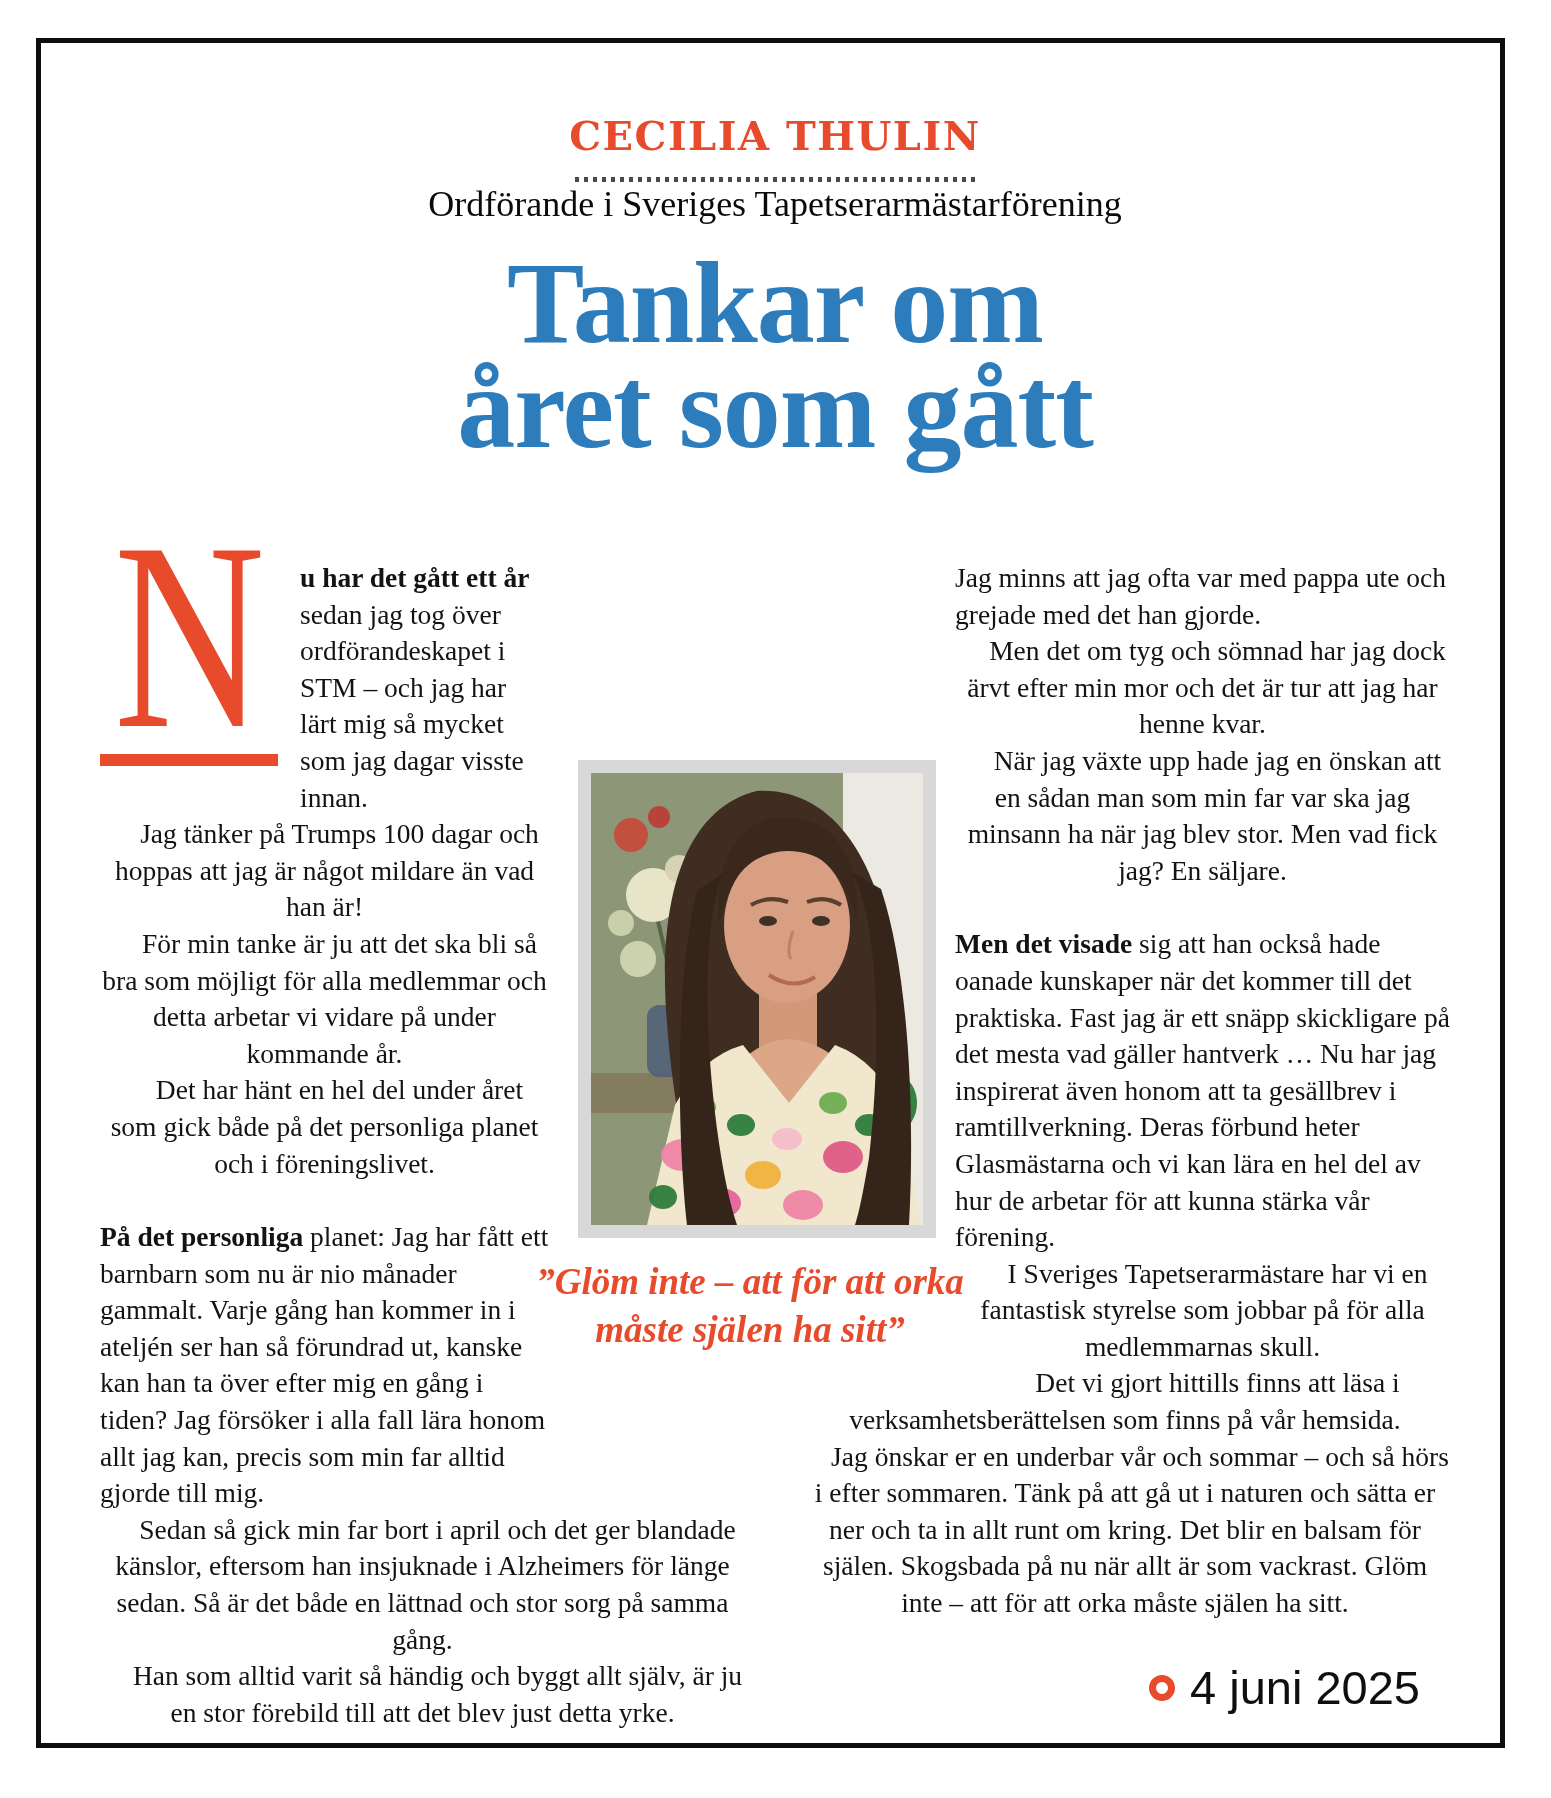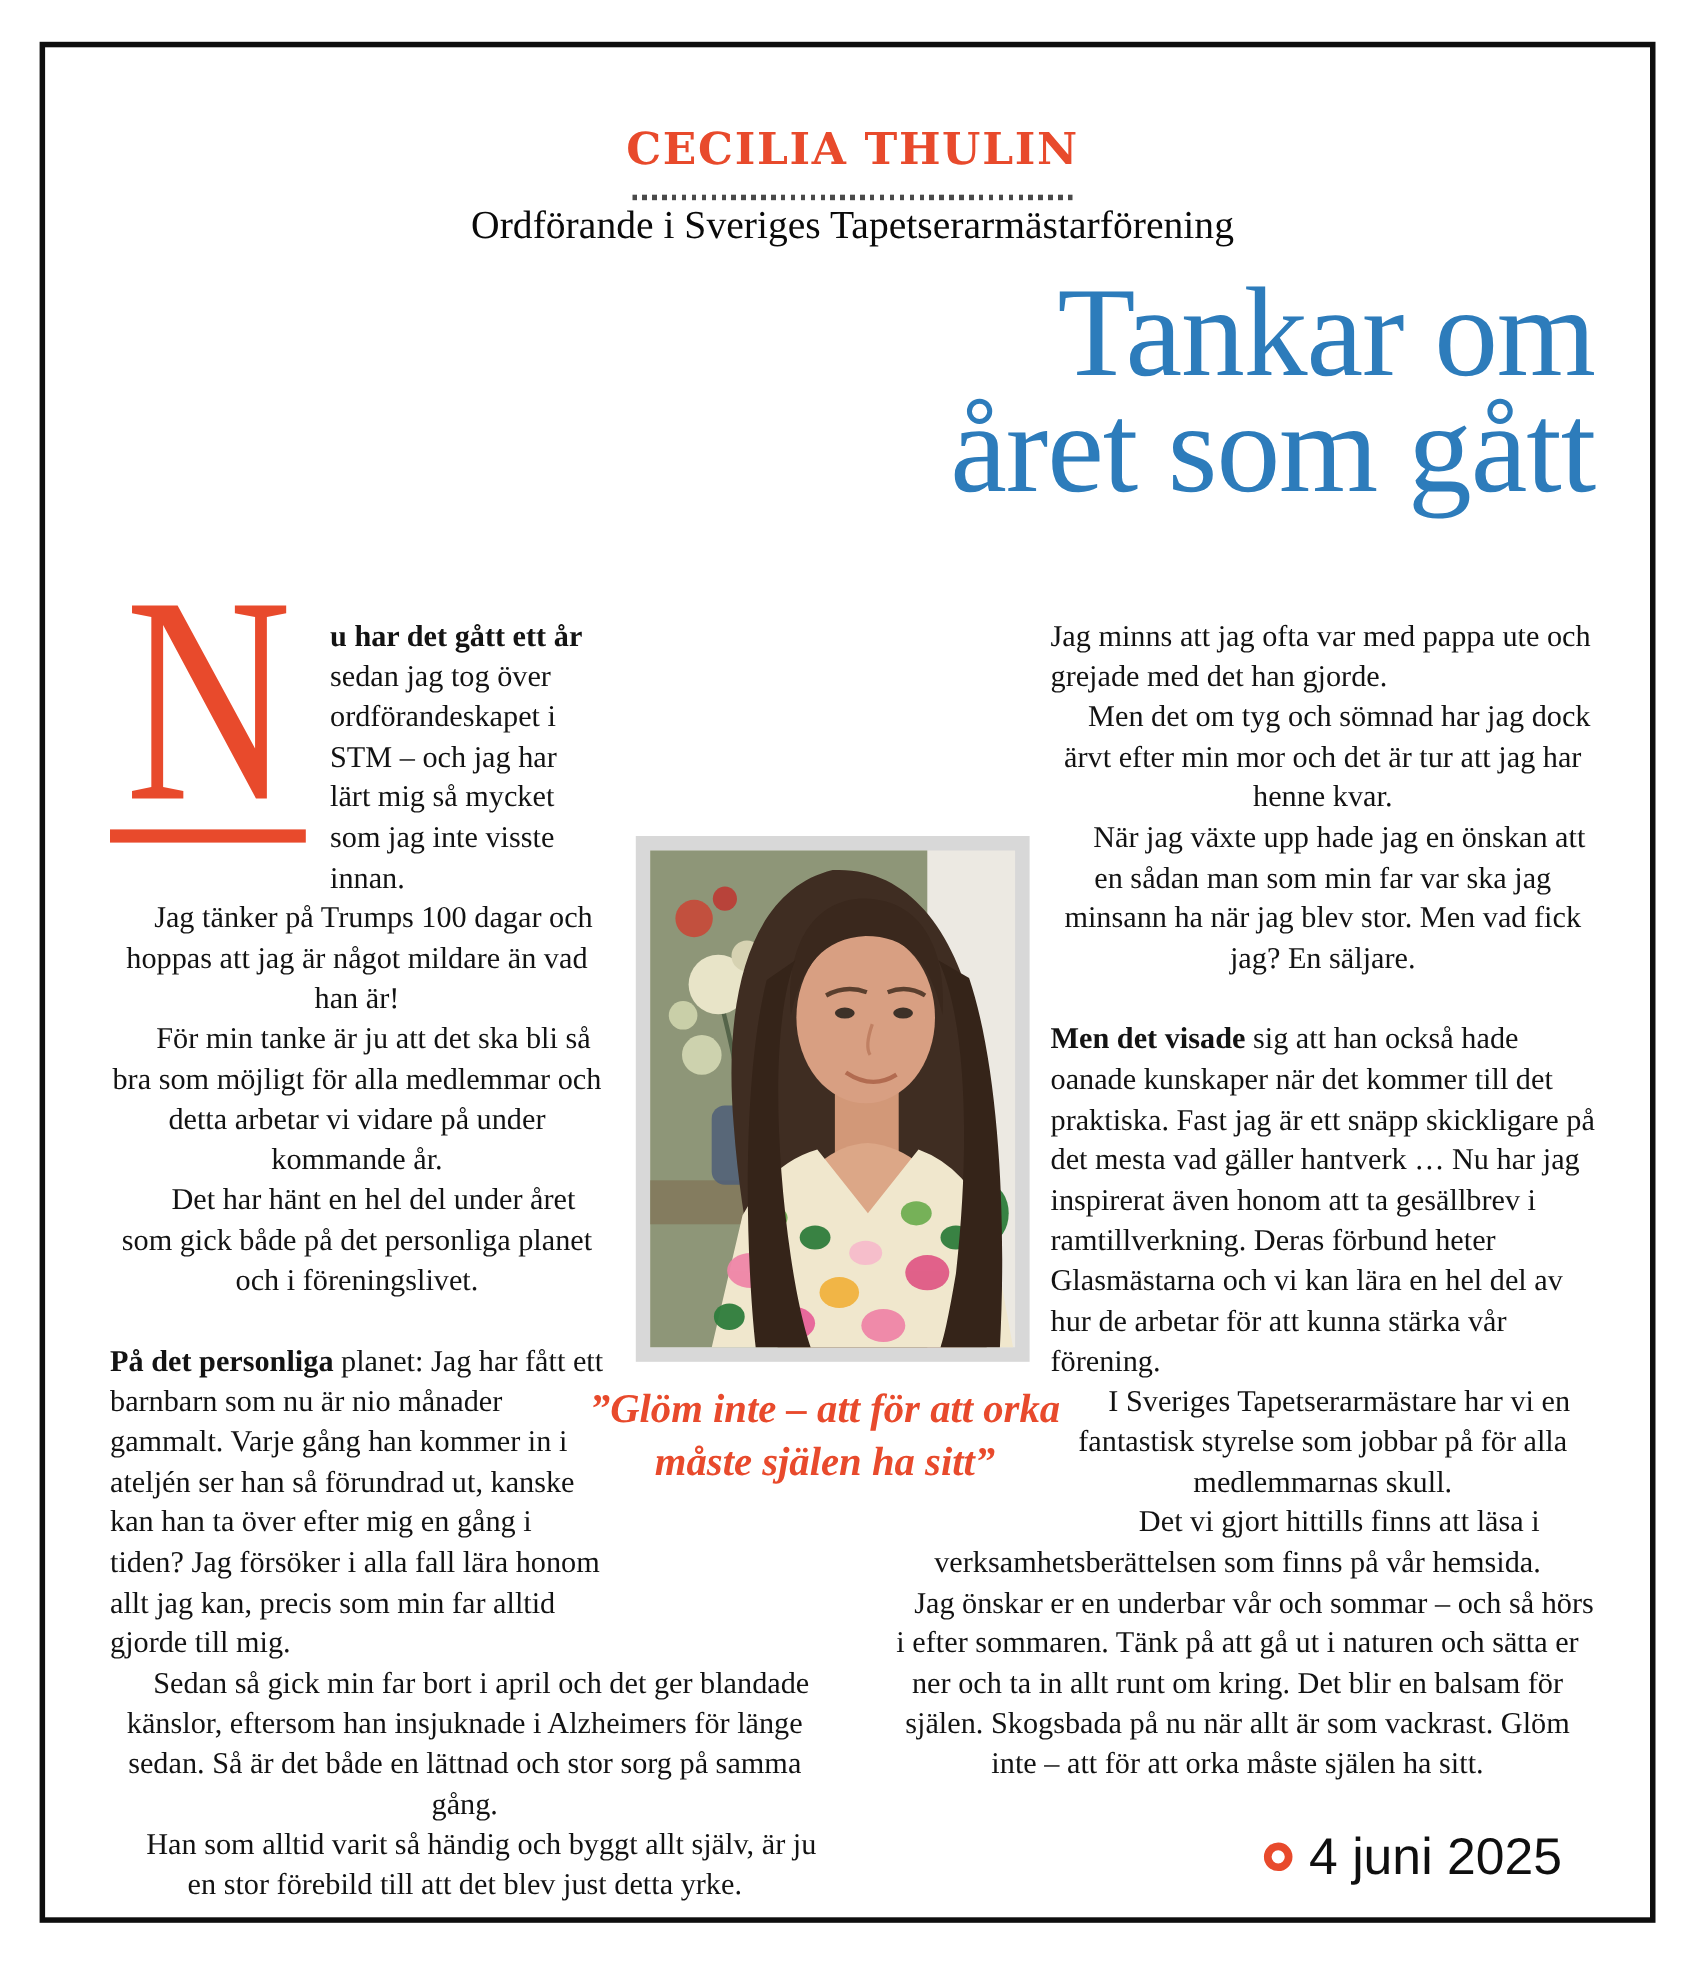--- a/index.html
+++ b/index.html
@@ -40,22 +40,21 @@
     font-family: Liberation Serif, serif;
     font-size: 36px;
     color: #0a0a0a;
   }
   .title {
     margin-top: 26px;
     font-size: 116px;
     line-height: 105px;
     letter-spacing: -1px;
     color: var(--title-blue);
-    font-weight: 400;
-    text-align: right;
+    font-weight: 700;
   }
   
   .col {
     position: absolute; top: 560px;
     font-size: 27.5px;
     line-height: 36.6px;
     text-align: left;
   }
   .col-left  { left: 100px; width: 645px; }
   .col-right { left: 800px; width: 650px; }
@@ -128,21 +127,21 @@
     <div>året som gått</div>
   </div>
 </div>
 
 <div class="col col-left">
   <div class="n-float"></div>
   <div class="spacer-right"></div>
   <span class="drop-cap">N</span>
   <span class="drop-cap-underline"></span>
 
-  <p><span class="lead">u har det gått ett år</span><span> sedan jag tog över ordförandeskapet i STM – och jag har lärt mig så mycket som jag inte visste innan.</span></p>
+  <p><span class="lead">u har det gått ett år</span><span> sedan jag tog över ordförandeskapet i STM – och jag har lärt mig så mycket som jag dagar visste innan.</span></p>
   <p class="indent"><span>Jag tänker på Trumps 100 dagar och hoppas att jag är något mildare än vad han är!</span></p>
   <p class="indent"><span>För min tanke är ju att det ska bli så bra som möjligt för alla medlemmar och detta arbetar vi vidare på under kommande år.</span></p>
   <p class="indent"><span>Det har hänt en hel del under året som gick både på det personliga planet och i föreningslivet.</span></p>
   <p class="gap"><span class="lead">På det personliga</span><span> planet: Jag har fått ett barnbarn som nu är nio månader gammalt. Varje gång han kommer in i ateljén ser han så förundrad ut, kanske kan han ta över efter mig en gång i tiden? Jag försöker i alla fall lära honom allt jag kan, precis som min far alltid gjorde till mig.</span></p>
   <p class="indent"><span>Sedan så gick min far bort i april och det ger blandade känslor, eftersom han insjuknade i Alzheimers för länge sedan. Så är det både en lättnad och stor sorg på samma gång.</span></p>
   <p class="indent"><span>Han som alltid varit så händig och byggt allt själv, är ju en stor förebild till att det blev just detta yrke.</span></p>
 </div>
 
 <div class="col col-right">
   <div class="spacer-left"></div>

